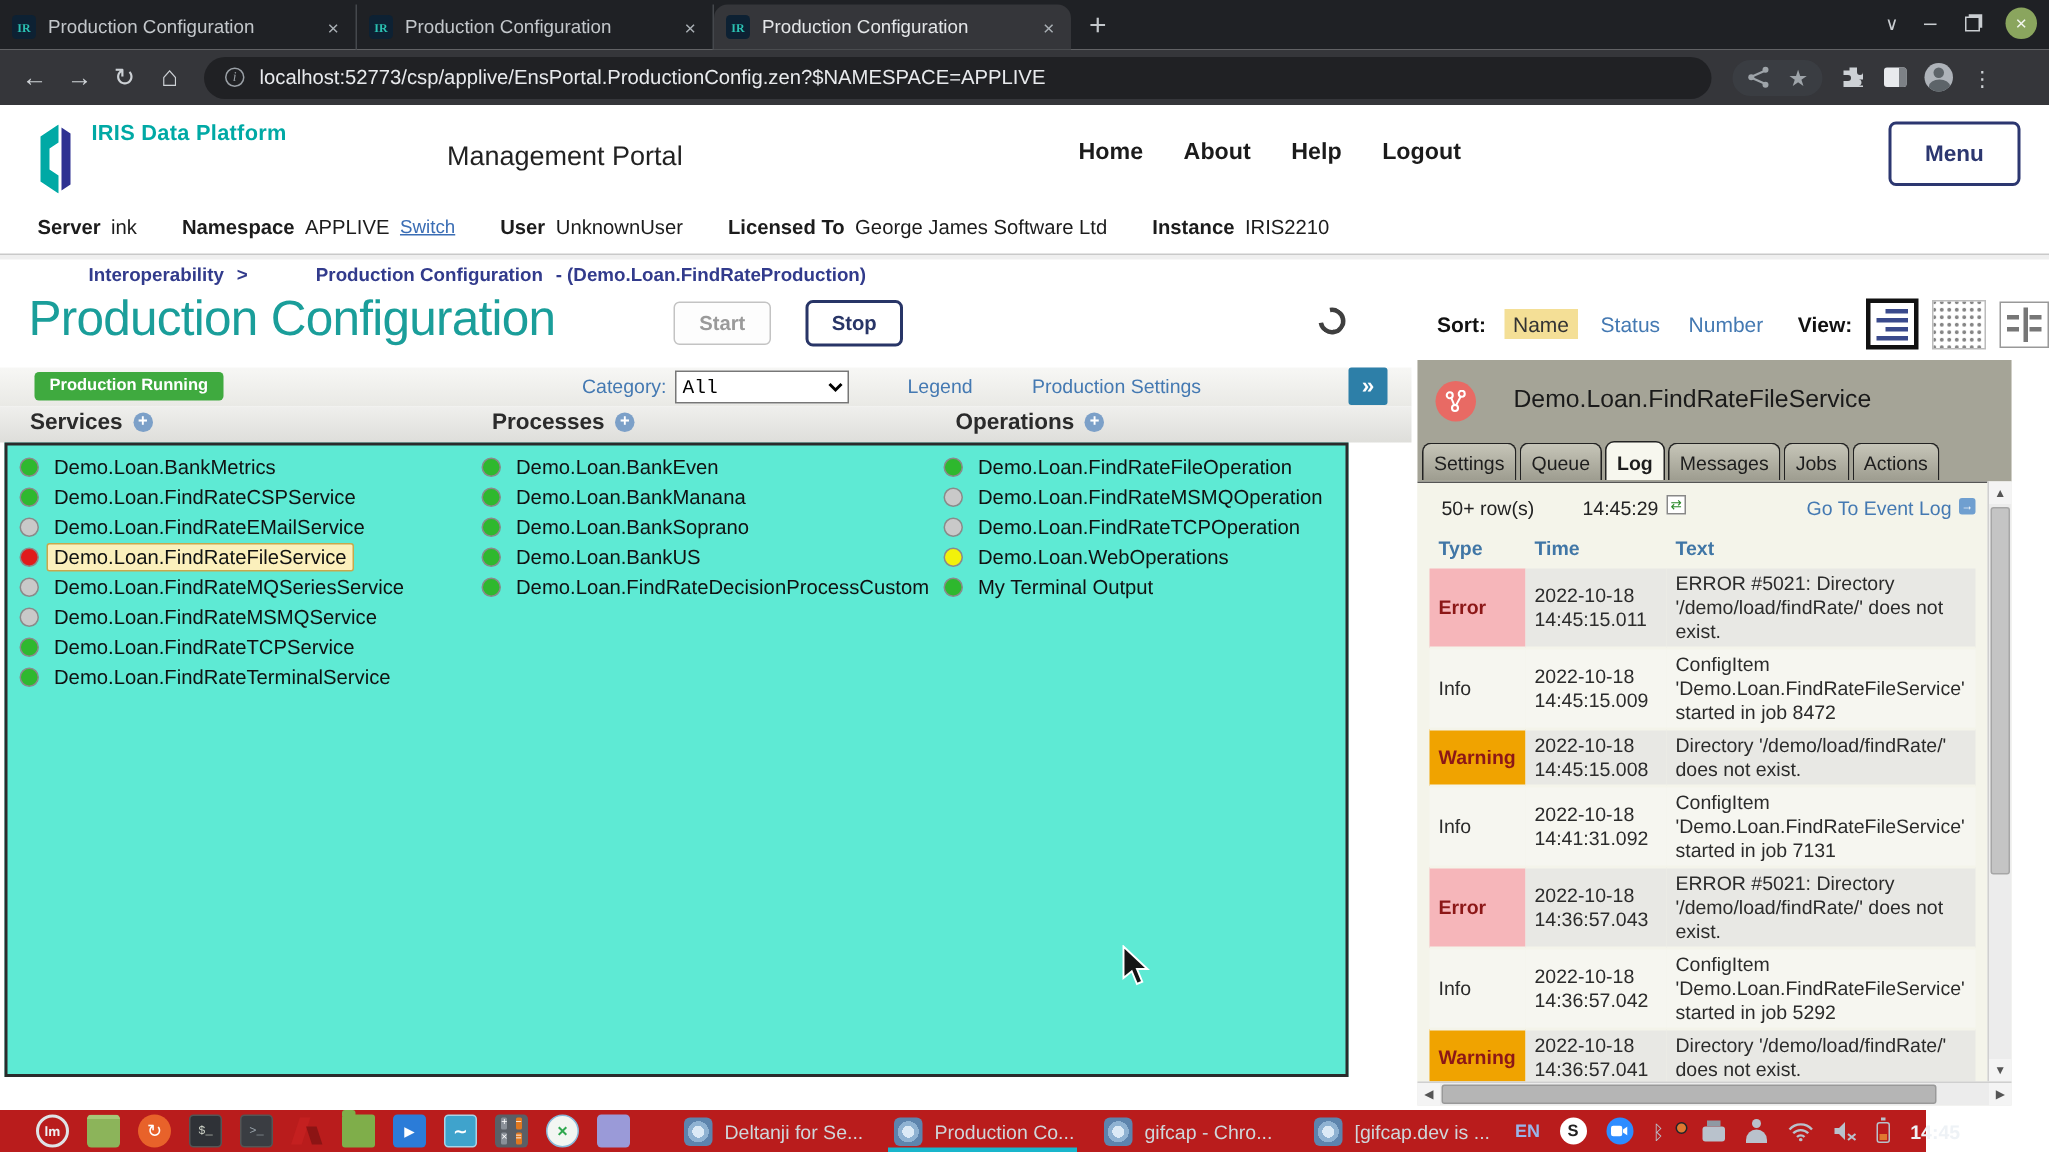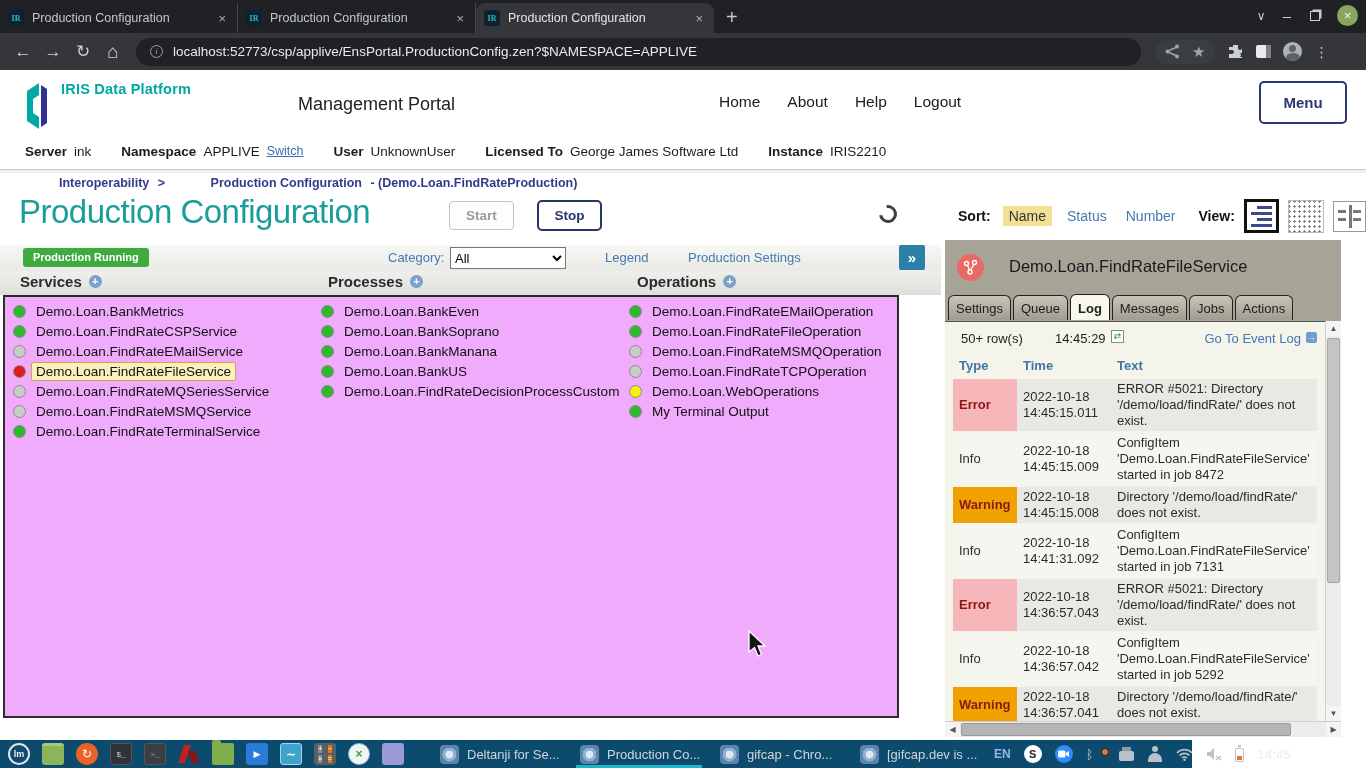--- a/index.html
+++ b/index.html
@@ -38,21 +38,21 @@
 
   
   .appheader { position:absolute; left:0; top:70px; width:1366px; height:63px; background:#fff; }
   .logo { position:absolute; left:25px; top:11px; display:flex; gap:6px; }
   .logo-mark { flex:none; margin-top:2px; }
   .logo-text-line1 { font-size:27px; font-weight:bold; color:#2e3192; letter-spacing:-0.8px; line-height:27px; }
   .logo-tm { font-size:9px; vertical-align:super; color:#2e3192; }
   .logo-text-line2 { font-size:14.5px; font-weight:bold; color:#00a9a5; letter-spacing:0.2px; }
   .portal-title { position:absolute; left:298px; top:24px; font-size:18px; color:#222; }
   .top-nav { position:absolute; left:719px; top:23px; display:flex; gap:27px; }
-  .top-nav span { font-weight:normal; font-size:15.5px; color:#1b1b1b; cursor:pointer; }
+  .top-nav span { font-weight:bold; font-size:15.5px; color:#1b1b1b; cursor:pointer; }
   .menu-btn { position:absolute; left:1259px; top:11px; width:88px; height:43px; background:#fff; border:2px solid #2c3770; border-radius:5px; color:#2c3770; font-weight:bold; font-size:15px; display:grid; place-items:center; }
 
   .infobar { position:absolute; left:0; top:133px; width:1366px; height:37px; display:flex; align-items:center; padding-left:25px; font-size:13.5px; color:#1c1c1c; border-bottom:1px solid #c9c9c9; box-shadow:0 3px 0 #efefef; }
   .ib-group { display:flex; gap:7px; margin-right:30px; align-items:flex-start; }
   .ib-label { font-weight:bold; }
   .ib-link { color:#3b6eb5; text-decoration:underline; font-size:12.5px; cursor:pointer; }
 
   .breadcrumb { position:absolute; left:22px; top:176px; font-size:12.5px; font-weight:bold; color:#323b8c; }
   .breadcrumb span { margin-right:5px; }
   .bc-link { cursor:pointer;padding-left:37px; }
@@ -78,31 +78,31 @@
   .vi-split i { position:absolute; height:3px; background:#777; }
   .vi-split i:nth-child(1){ left:4px; top:8px;  width:8px; }
   .vi-split i:nth-child(2){ left:4px; top:16px; width:8px; }
   .vi-split i:nth-child(3){ right:4px; top:8px;  width:8px; }
   .vi-split i:nth-child(4){ right:4px; top:16px; width:8px; }
 
   
   .prodbar { position:absolute; left:0; top:245px; width:941px; height:26px; background:linear-gradient(#f7f7f5,#e9e9e5); }
   .run-badge { position:absolute; left:23px; top:3px; height:19px; line-height:19px; padding:0 10px; background:#3faa3f; border-radius:3px; color:#fff; font-weight:bold; font-size:11px; }
   .cat-label { position:absolute; left:388px; top:5px; color:#4479b2; font-size:13px; }
-  .cat-select { position:absolute; left:450px; top:2px; width:116px; height:22px; font-size:13px; font-family:Liberation Sans, sans-serif; border:1px solid #777; background:#fff; }
+  .cat-select { position:absolute; left:450px; top:2px; width:116px; height:22px; font-size:13px; font-family:Liberation Mono, monospace; border:1px solid #777; background:#fff; }
   .legend-link { position:absolute; left:605px; top:5px; color:#4479b2; font-size:13px; cursor:pointer; }
   .prodset-link { position:absolute; left:688px; top:5px; color:#4479b2; font-size:13px; cursor:pointer; }
   .expand-btn { position:absolute; left:899px; top:0px; width:26px; height:25px; background:#2d7fa8; border-radius:2px; color:#fff; font-size:15px; font-weight:bold; display:grid; place-items:center; cursor:pointer; }
 
   .colheads { position:absolute; left:0; top:271px; width:941px; height:24px; background:linear-gradient(#efefed,#dededa); }
   .colhead { position:absolute; top:2px; font-size:15px; font-weight:bold; color:#2b2b2b; display:flex; align-items:center; gap:7px; }
   .plus-ic { width:13px; height:13px; border-radius:50%; background:#7ca0c8; color:#fff; font-size:11px; line-height:13px; text-align:center; font-weight:bold; cursor:pointer; }
   .ch-services { left:20px; } .ch-processes { left:328px; } .ch-operations { left:637px; }
 
-  .contentbox { position:absolute; left:3px; top:295px; width:896px; height:423px; background:#f0abfc; border:2px solid #2b2b2b; }
+  .contentbox { position:absolute; left:3px; top:295px; width:896px; height:423px; background:#5eead4; border:2px solid #2b2b2b; }
   .itemlist { position:absolute; top:4px; }
   .il-services { left:8px; } .il-processes { left:316px; } .il-operations { left:624px; }
   .cfg-item { height:20px; display:flex; align-items:center; font-size:13.5px; color:#111; cursor:pointer; }
   .dot { width:13px; height:13px; border-radius:50%; border:1px solid #8a8a8a; margin-right:5px; flex:none; }
   .cfg-name { padding:1px 4px; border:1px solid transparent; white-space:nowrap; }
   .cfg-item.selected .cfg-name { background:#fbf0bc; border:1px solid #c9a84c; border-radius:2px; }
 
   
   .panel { position:absolute; left:945px; top:240px; width:396px; height:497px; background:#f4f4ea; }
   .panel-head { position:absolute; left:0; top:0; width:396px; height:81px; background:#a5a497; }
@@ -130,21 +130,21 @@
   .vscroll { position:absolute; right:0; top:81px; width:16px; height:400px; background:#ececec; border-left:1px solid #cfcfcf; }
   .vs-up, .vs-down { position:absolute; left:0; width:15px; height:15px; background:#f4f4f4; color:#555; font-size:8px; text-align:center; line-height:15px; }
   .vs-up { top:0; } .vs-down { bottom:0; }
   .vs-thumb { position:absolute; left:1px; top:17px; width:13px; height:245px; background:#c4c4c4; border:1px solid #a6a6a6; border-radius:2px; }
   .hscroll { position:absolute; left:0; bottom:0; width:396px; height:16px; background:#ececec; border-top:1px solid #cfcfcf; }
   .hs-left, .hs-right { position:absolute; top:0; width:15px; height:15px; background:#f4f4f4; color:#555; font-size:8px; text-align:center; line-height:15px; }
   .hs-left { left:0; } .hs-right { right:0; }
   .hs-thumb { position:absolute; left:16px; top:1px; width:330px; height:13px; background:#b5b5b5; border:1px solid #999; border-radius:2px; }
 
   
-  .taskbar { position:absolute; left:0; top:740px; width:1192px; height:28px; background:#0c4a6e; display:flex; align-items:center; padding-left:8px; color:#cfd6da; }
+  .taskbar { position:absolute; left:0; top:740px; width:1284px; height:28px; background:#b91c1c; display:flex; align-items:center; padding-left:24px; color:#cfd6da; }
   .launchers { display:flex; align-items:center; gap:12px; }
   .tb-ic { width:22px; height:22px; flex:none; display:grid; place-items:center; font-size:10px; cursor:pointer; }
   .ic-mint { border:2px solid #dfe3e6; border-radius:50%; color:#eef1f4; font-weight:bold; font-size:9px; }
   .ic-desk { background:#8cb45a; border-radius:3px; border-top:3px solid #a7c878; }
   .ic-orange { background:#e8622a; border-radius:50%; color:#fff; font-size:12px; }
   .ic-term1 { background:#2f3237; border:1px solid #555; border-radius:3px; color:#cfd4c8; font-size:8px; font-family:"Liberation Mono",monospace; }
   .ic-term2 { background:#3a3d42; border:1px solid #555; border-radius:3px; color:#9aa4ac; font-size:8px; font-family:"Liberation Mono",monospace; }
   .ic-red { position:relative; }
   .ic-red::before { content:""; position:absolute; left:3px; top:2px; width:7px; height:18px; background:#c42020; transform:skewX(-18deg); }
   .ic-red::after { content:""; position:absolute; right:3px; top:8px; width:7px; height:12px; background:#8c1414; transform:skewX(18deg); }
@@ -366,50 +366,50 @@
         <div class="cfg-item">
           <span class="dot" style="background: rgb(201, 201, 201);"></span>
           <span class="cfg-name">Demo.Loan.FindRateMQSeriesService</span>
         </div>
         <div class="cfg-item">
           <span class="dot" style="background: rgb(201, 201, 201);"></span>
           <span class="cfg-name">Demo.Loan.FindRateMSMQService</span>
         </div>
         <div class="cfg-item">
           <span class="dot" style="background: rgb(46, 184, 46);"></span>
+          <span class="cfg-name">Demo.Loan.FindRateTCPService</span>
+        </div>
+        <div class="cfg-item">
+          <span class="dot" style="background: rgb(46, 184, 46);"></span>
           <span class="cfg-name">Demo.Loan.FindRateTerminalService</span>
         </div>
       </div>
     <div class="itemlist il-processes" id="list-processes">
         <div class="cfg-item">
           <span class="dot" style="background: rgb(46, 184, 46);"></span>
           <span class="cfg-name">Demo.Loan.BankEven</span>
         </div>
         <div class="cfg-item">
           <span class="dot" style="background: rgb(46, 184, 46);"></span>
+          <span class="cfg-name">Demo.Loan.BankManana</span>
+        </div>
+        <div class="cfg-item">
+          <span class="dot" style="background: rgb(46, 184, 46);"></span>
           <span class="cfg-name">Demo.Loan.BankSoprano</span>
         </div>
         <div class="cfg-item">
           <span class="dot" style="background: rgb(46, 184, 46);"></span>
-          <span class="cfg-name">Demo.Loan.BankManana</span>
-        </div>
-        <div class="cfg-item">
-          <span class="dot" style="background: rgb(46, 184, 46);"></span>
           <span class="cfg-name">Demo.Loan.BankUS</span>
         </div>
         <div class="cfg-item">
           <span class="dot" style="background: rgb(46, 184, 46);"></span>
           <span class="cfg-name">Demo.Loan.FindRateDecisionProcessCustom</span>
         </div>
       </div>
     <div class="itemlist il-operations" id="list-operations">
-        <div class="cfg-item">
-          <span class="dot" style="background: rgb(46, 184, 46);"></span>
-          <span class="cfg-name">Demo.Loan.FindRateEMailOperation</span>
-        </div>
         <div class="cfg-item">
           <span class="dot" style="background: rgb(46, 184, 46);"></span>
           <span class="cfg-name">Demo.Loan.FindRateFileOperation</span>
         </div>
         <div class="cfg-item">
           <span class="dot" style="background: rgb(201, 201, 201);"></span>
           <span class="cfg-name">Demo.Loan.FindRateMSMQOperation</span>
         </div>
         <div class="cfg-item">
           <span class="dot" style="background: rgb(201, 201, 201);"></span>

